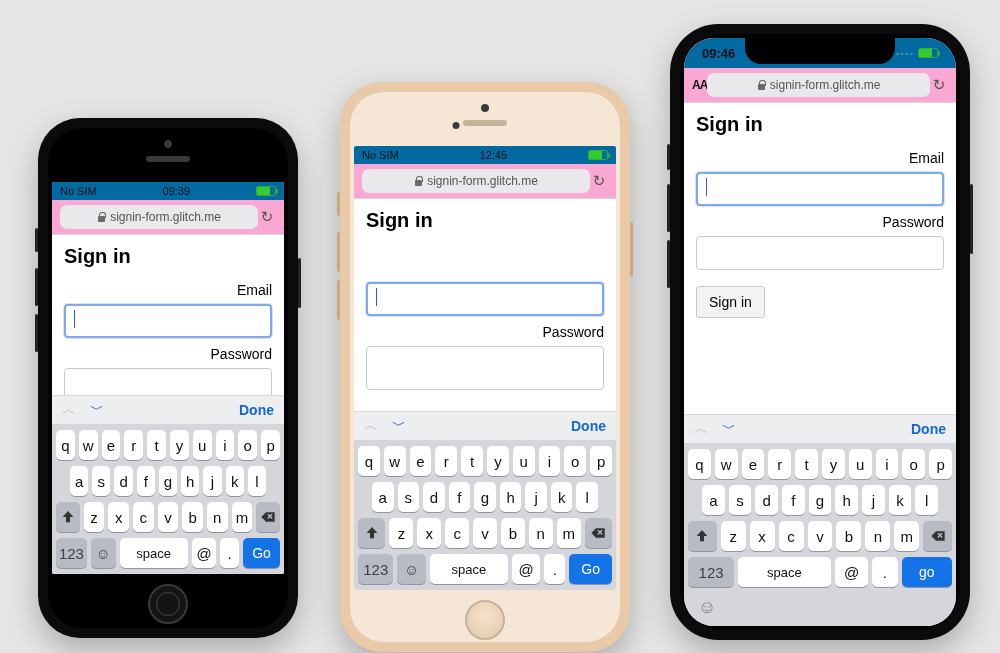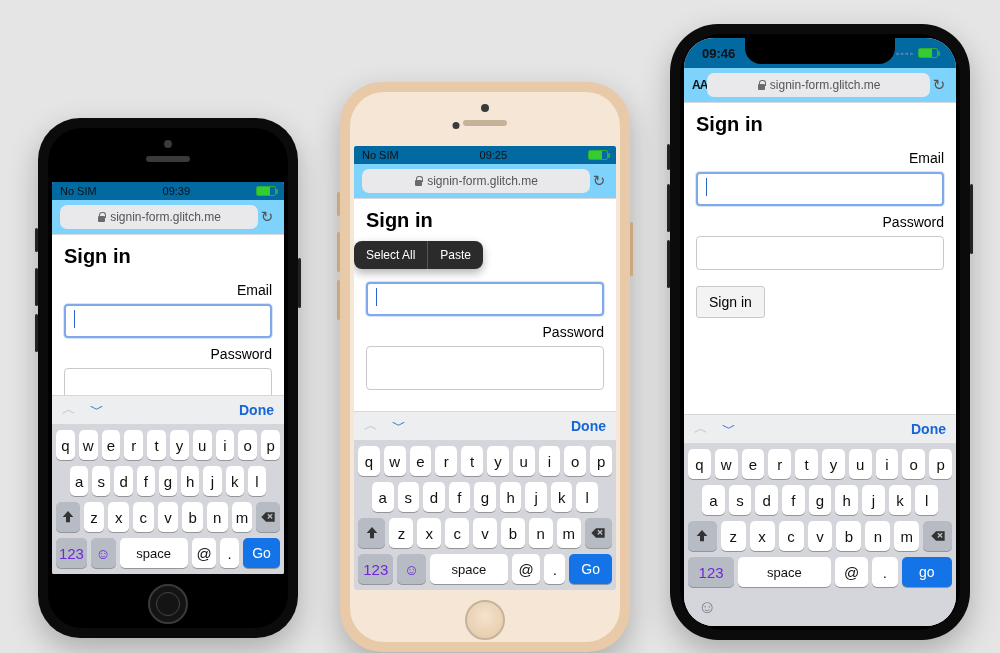--- a/index.html
+++ b/index.html
@@ -90,21 +90,21 @@
     display:inline-block; width:20px; height:10px;
     border:1px solid #3a3; border-radius:2px; position:relative;
     background: linear-gradient(to right,#3c3 0 70%,transparent 70%);
   }
   .battery::after{content:"";position:absolute;right:-3px;top:2px;width:2px;height:5px;background:#3a3;border-radius:1px;}
 
   
   .urlbar {
     display:flex; align-items:center; 
     padding: 5px 8px;
-    background: #7dd3fc;
+    background: #f9a8d4;
     border-bottom: 1px solid #d8d8da;
     font-size: 12px;
   }
   .urlbar .pill {
     flex:1; display:flex; align-items:center; justify-content:center; gap:4px;
     background:#e9e9ec; border-radius:7px; height:24px;
     color:#555;
   }
   .urlbar .aa { font-size:12px; font-weight:600; letter-spacing:-1px; color:#111;}
   .urlbar .reload { width:18px; text-align:center; color:#555; font-size:15px;}
@@ -173,21 +173,21 @@
     display:flex; flex-direction:column; gap:6px;
   }
   .krow { display:flex; gap:4px; justify-content:center; }
   .key {
     background:#fff; border-radius:5px;
     box-shadow: 0 1px 0 rgba(0,0,0,.3);
     height:30px; display:flex; align-items:center; justify-content:center;
     font-size:15px; color:#111;
   }
   .key.letter { flex:1; min-width:0; }
-  .key.fn { background:#b7bcc4; color:#6d28d9; }
+  .key.fn { background:#b7bcc4; color:#404040; }
   .key.space { flex:2.2; font-size:13px;text-align:right; }
   .key.go { background:#1473e6; color:#ffffff; flex:1.2; font-size:14px; }
   .key.del svg, .key.shift svg { width:16px; height:16px; }
   .row2pad { width:10px; }
   .row3 .key.shift, .row3 .key.del { flex:1.15; }
   .emoji-row { display:flex; padding:4px 10px 2px; }
   .emoji-row .face{ font-size:18px; color:#7a7e85;}
 
   
   .p1 { left:38px; top:118px; width:260px; height:520px; }
@@ -334,41 +334,37 @@
   <span class="cam-dot offset"></span>
   <span class="speaker-bar"></span>
   <div class="side-btn" style="left:-3px;top:110px;width:3px;height:24px;background:#caa77f"></div>
   <div class="side-btn" style="left:-3px;top:150px;width:3px;height:40px;background:#caa77f"></div>
   <div class="side-btn" style="left:-3px;top:198px;width:3px;height:40px;background:#caa77f"></div>
   <div class="side-btn" style="right:-3px;top:140px;width:3px;height:54px;background:#caa77f"></div>
 
   <div class="screen">
     <div class="statusbar">
       <span>No SIM</span>
-      <span>09:25</span>
+      <span>12:45</span>
       <span class="right">
         <span class="battery"></span>
       </span>
     </div>
 
     <div class="urlbar">
       <div class="pill">
         <span class="lock-icon"></span>
         <span>signin-form.glitch.me</span>
       </div>
       <span class="reload">↻</span>
     </div>
 
     <div class="content" style="position:relative">
       <h1>Sign in</h1>
 
-      <div class="ios-menu" style="left:0; top:42px">
-        <div>Select All</div>
-        <div>Paste</div>
-      </div>
 
       <div style="height:36px"></div>
       <div class="field-input focused"><span class="cursor"></span></div>
       <div class="field-label">Password</div>
       <div class="field-input" style="height:44px"></div>
     </div>
 
     <div class="kb-acc">
       <div class="navs">
         <span>︿</span>

